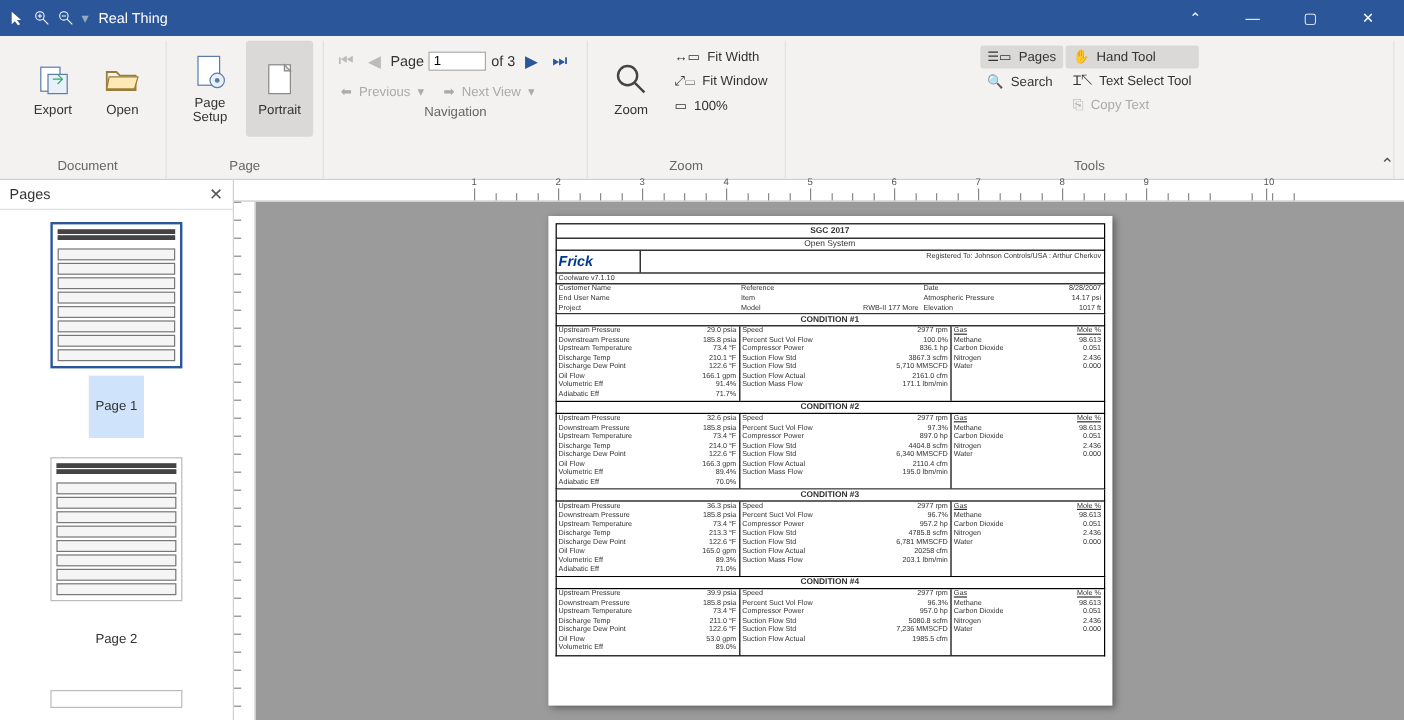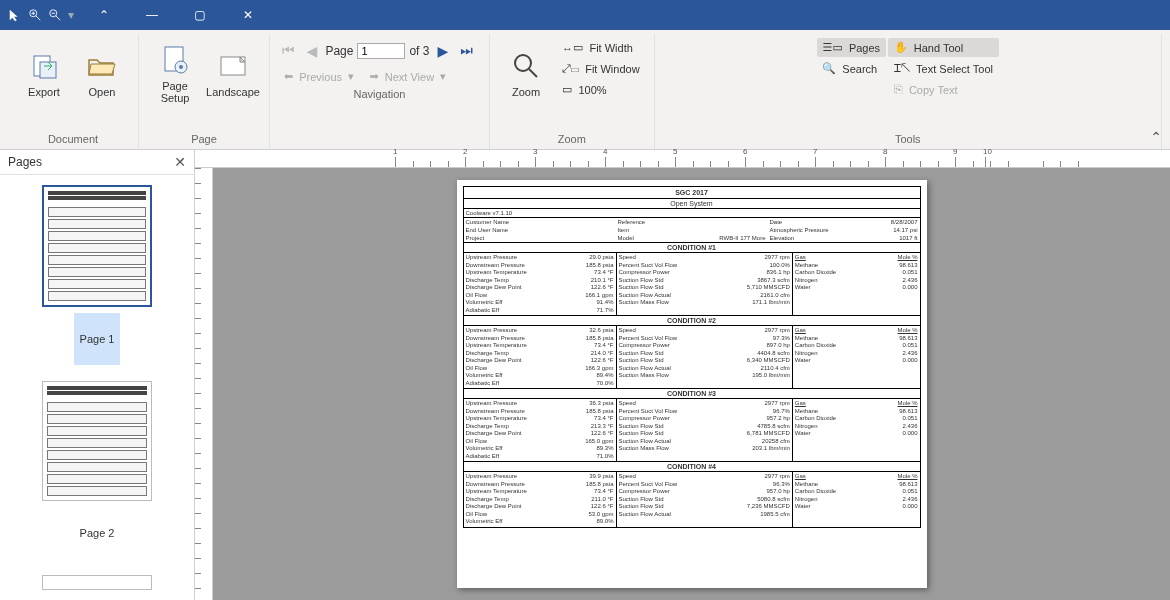--- a/index.html
+++ b/index.html
@@ -84,20 +84,21 @@
     </span>
     <span>
       <svg width="14" height="14" viewBox="0 0 16 16">
           <circle cx="6" cy="6" r="4" stroke="#fff" fill="none"></circle>
           <line x1="9" y1="9" x2="14" y2="14" stroke="#fff"></line>
           <line x1="4" y1="6" x2="8" y2="6" stroke="#fff"></line>
         </svg>
     </span>
     <span style="color:#9ab">▾</span>
   </div>
+  <div class="title">Real Thing</div>
   <div class="win-controls">
     <div class="win-btn">
         <span>⌃</span>
       </div>
     <div class="win-btn">
         <span>—</span>
       </div>
     <div class="win-btn">
         <span>▢</span>
       </div>
@@ -139,28 +140,28 @@
       <div class="big-btn">
         <div class="icon">
             <svg width="28" height="30">
               <rect x="4" y="2" width="18" height="24" fill="#fff" stroke="#5b7ba8"></rect>
               <circle cx="20" cy="22" r="6" fill="#e8f0fa" stroke="#5b7ba8"></circle>
               <circle cx="20" cy="22" r="2" fill="#5b7ba8"></circle>
             </svg>
           </div>
         <span class="lbl">Page Setup</span>
       </div>
-      <div class="big-btn">
+      <div class="big-btn active">
         <div class="icon">
-            <svg width="28" height="22">
-              <rect x="2" y="2" width="24" height="18" fill="#fff" stroke="#888"></rect>
-              <path d="M21 2 L26 7 L21 7 Z" fill="#ddd" stroke="#888"></path>
+            <svg width="22" height="28">
+              <rect x="2" y="2" width="18" height="24" fill="#fff" stroke="#888"></rect>
+              <path d="M15 2 L20 7 L15 7 Z" fill="#ddd" stroke="#888"></path>
             </svg>
           </div>
-        <span class="lbl">Landscape</span>
+        <span class="lbl">Portrait</span>
       </div>
     </div>
     <div class="group-label">Page</div>
   </div>
 
   <div class="group" style="min-width:220px">
     <div class="nav-inner" style="width:100%">
       <div class="nav-row">
         <span class="nav-btn dis">⏮</span>
         <span class="nav-btn dis">◀</span>
@@ -339,21 +340,21 @@
         </div>
         <div class="tick" style="left: 707.5px;"></div>
         <div class="tick" style="left: 725px;"></div>
         <div class="tick" style="left: 742.5px;"></div>
         <div class="tick lbl" style="left: 760px;">
           <span>9</span>
         </div>
         <div class="tick" style="left: 777.5px;"></div>
         <div class="tick" style="left: 795px;"></div>
         <div class="tick" style="left: 812.5px;"></div>
-        <div class="tick lbl" style="left: 790px;">
+        <div class="tick lbl" style="left: 860px;">
           <span>10</span>
         </div>
         <div class="tick" style="left: 847.5px;"></div>
         <div class="tick" style="left: 865px;"></div>
         <div class="tick" style="left: 882.5px;"></div>
       </div>
     <div class="viewer-body">
       <div class="ruler-v" id="rulerV">
           <div class="tick" style="top: 0px;"></div>
           <div class="tick" style="top: 15px;"></div>
@@ -382,20 +383,24 @@
           <div class="tick" style="top: 360px;"></div>
           <div class="tick" style="top: 375px;"></div>
           <div class="tick" style="top: 390px;"></div>
           <div class="tick" style="top: 405px;"></div>
           <div class="tick" style="top: 420px;"></div>
         </div>
       <div class="canvas">
         <div class="page" id="docPage">
             <div class="page-hdr">SGC 2017</div>
             <div class="page-sub">Open System</div>
+            <div class="logo-row">
+              <div class="logo">Frick</div>
+              <div class="reg">Registered To: Johnson Controls/USA : Arthur Cherkov</div>
+            </div>
             <div style="border:1px solid #000;border-top:none;font-size:6px;padding:1px 2px">Coolware v7.1.10</div>
             <div class="meta-block">
               <div>
                 <div class="meta-cell">
                   <span>Customer Name</span>
                   <span></span>
                 </div>
                 <div class="meta-cell">
                   <span>End User Name</span>
                   <span></span>

